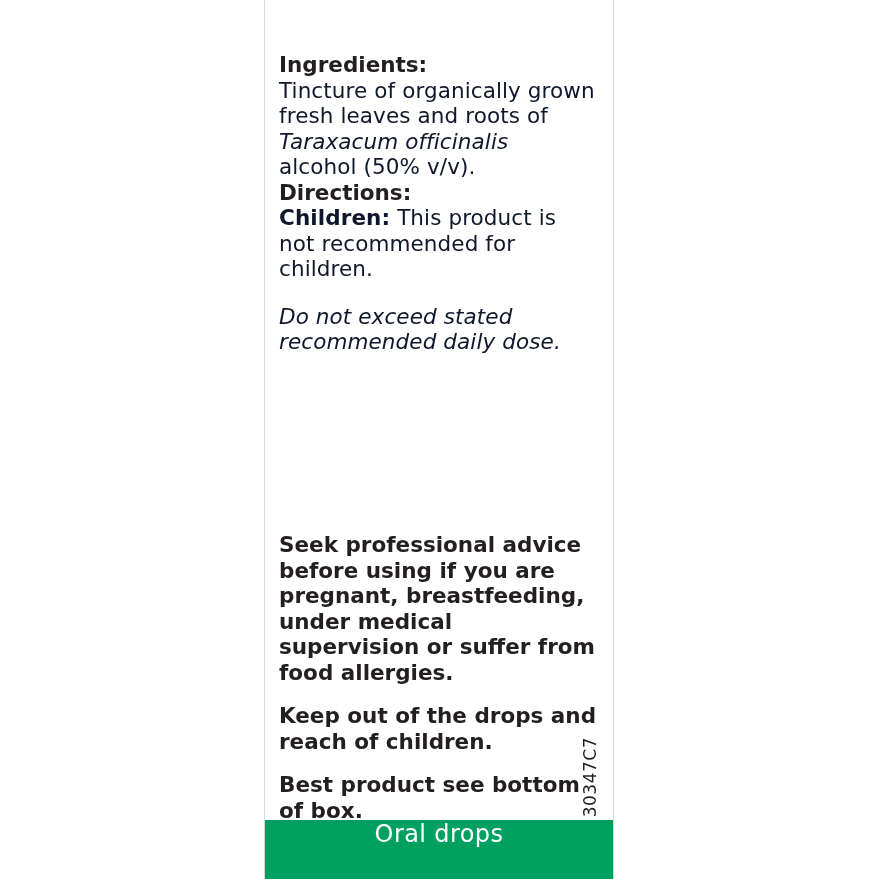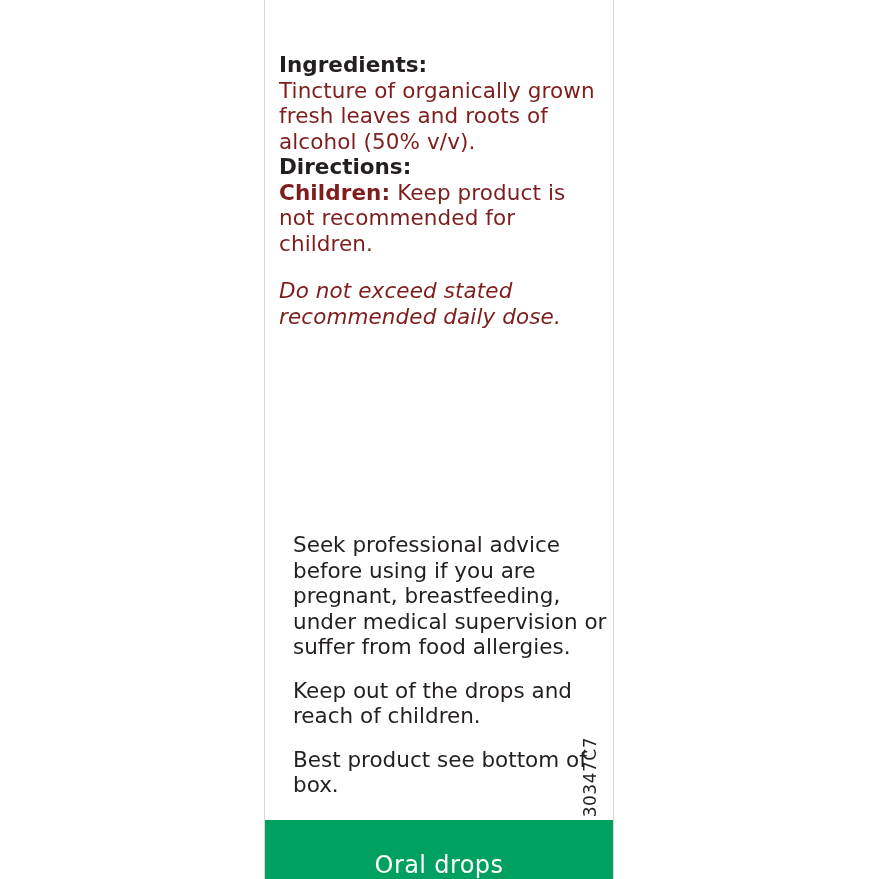--- a/index.html
+++ b/index.html
@@ -37,21 +37,21 @@
   }
 
   #text-block {
     position: absolute;
     left: 14px;
     top: 52px;
     width: 318px;
   }
 
   .para {
-    color: #7f1d1d;
+    color: #0f172a;
     font-size: 21.5px;
     line-height: 25.5px;
     margin: 0 0 0 0;
     letter-spacing: 0.1px;
   }
 
   .para.gap {
     margin-top: 22px;
     font-style: italic;
   }
@@ -67,23 +67,24 @@
     font-style: italic;
   }
 
   .inline-bold {
     font-weight: bold;
   }
 
   
   #advisory-block {
     position: absolute;
-    left: 28px;
+    left: 14px;
     top: 532px;
     width: 320px;
+    font-weight: bold;
   }
 
   .adv-para {
     color: #231f20;
     font-size: 21.5px;
     line-height: 25.5px;
     margin: 0 0 18px 0;
   }
 
   .adv-para:last-child {
@@ -106,21 +107,21 @@
 
   
   #footer-band {
     position: absolute;
     left: 0;
     bottom: 0;
     width: 100%;
     height: 59px;
     background: #00a160;
     display: flex;
-    align-items: flex-end;
+    align-items: flex-start;
     justify-content: center;
   }
 
   #footer-label {
     color: #ffffff;
     font-size: 24px;
     letter-spacing: 0.4px;
   }
 </style>
 </head>
@@ -128,26 +129,27 @@
 
 <div id="page">
 
   <div id="panel">
 
     <div id="text-block">
 
       <div class="bold-head">Ingredients:</div>
       <div class="para">Tincture of organically grown</div>
       <div class="para">fresh leaves and roots of</div>
+      <div class="para italic">Taraxacum officinalis</div>
       <div class="para">alcohol (50% v/v).</div>
 
       <div class="bold-head">Directions:</div>
 
 
-      <p class="para"><span class="inline-bold">Children:</span><span> Keep product is not recommended for children.</span></p>
+      <p class="para"><span class="inline-bold">Children:</span><span> This product is not recommended for children.</span></p>
 
       <p class="para gap">Do not exceed stated recommended daily dose.</p>
 
     </div>
 
     <div id="advisory-block">
       <p class="adv-para">Seek professional advice before using if you are pregnant, breastfeeding, under medical supervision or suffer from food allergies.</p>
       <p class="adv-para">Keep out of the drops and reach of children.</p>
       <p class="adv-para">Best product see bottom of box.</p>
       <p class="adv-para">Store in a cool dry place.</p>

